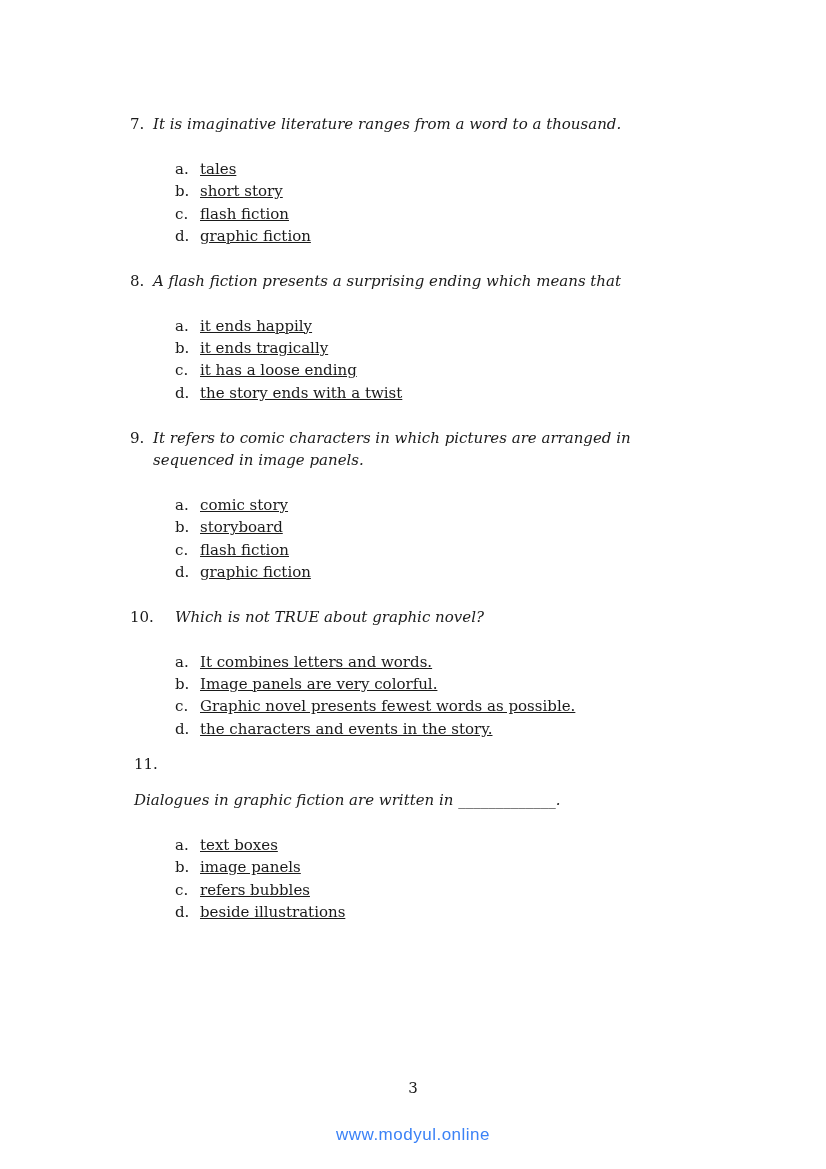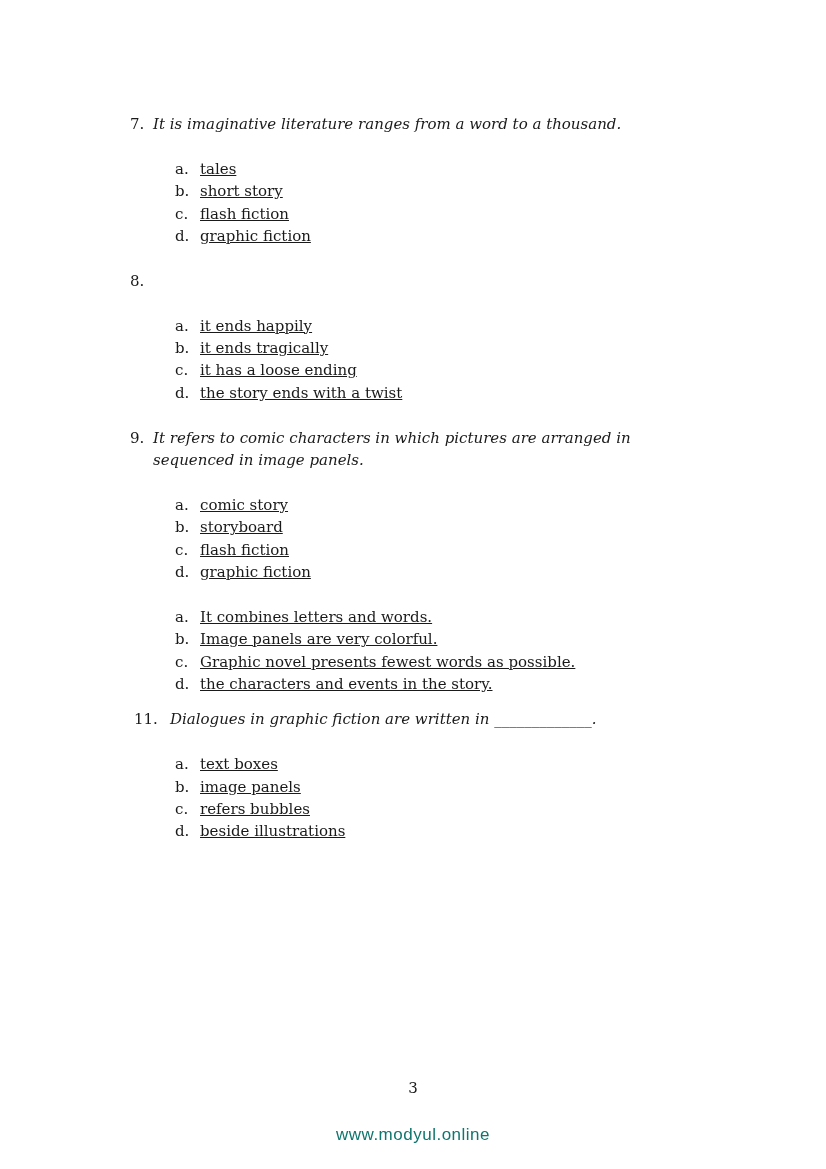--- a/index.html
+++ b/index.html
@@ -22,21 +22,21 @@
     top: 113px;
     width: 566px;
   }
   .question { margin-top: 22.4px; }
   .question:first-child { margin-top: 0; }
   .q-head { display: flex; align-items: flex-start; }
   .q-num { flex: 0 0 23px; }
   .q-text { flex: 1; font-style: italic; }
   .question.q10 .q-num { flex-basis: 45px; }
   .question.q11 { margin-top: 13px; }
-  .question.q11 .q-head { margin-left: 4px; }
+  .question.q11 .q-head { margin-left: 4px; flex-direction: column; }
   .question.q11 .q-num { flex-basis: 36px; }
   .options { margin-left: 45px; margin-top: 22.4px; }
   .option { display: flex; align-items: flex-start; }
   .opt-letter { flex: 0 0 25px; }
   .opt-text { flex: 1; text-decoration: underline; }
   .page-number {
     position: absolute;
     top: 1077px;
     left: 0;
     width: 100%;
@@ -44,21 +44,21 @@
   }
   .watermark {
     position: absolute;
     top: 1124px;
     left: 0;
     width: 100%;
     text-align: center;
     font-family: "Liberation Sans", sans-serif;
     font-size: 17px;
     letter-spacing: 0.5px;
-    color: #0f766e;
+    color: #3b82f6;
   }
 </style>
 </head>
 <body>
 
 <div class="page">
   <div class="content" id="questions-root">
       <div class="question q7">
     <div class="q-head">
       <span class="q-num">7.</span>
@@ -90,20 +90,21 @@
     <div class="opt-text">
               <div>graphic fiction</div>
             </div>
   </div>
         </div>
   </div>
       <div class="question q8">
     <div class="q-head">
       <span class="q-num">8.</span>
       <div class="q-text">
+            <div>A flash fiction presents a surprising ending which means that</div>
           </div>
     </div>
     <div class="options">
           <div class="option">
     <span class="opt-letter">a.</span>
     <div class="opt-text">
               <div>it ends happily</div>
             </div>
   </div>
           <div class="option">
@@ -155,20 +156,26 @@
   </div>
           <div class="option">
     <span class="opt-letter">d.</span>
     <div class="opt-text">
               <div>graphic fiction</div>
             </div>
   </div>
         </div>
   </div>
       <div class="question q10">
+    <div class="q-head">
+      <span class="q-num">10.</span>
+      <div class="q-text">
+            <div>Which is not TRUE about graphic novel?</div>
+          </div>
+    </div>
     <div class="options">
           <div class="option">
     <span class="opt-letter">a.</span>
     <div class="opt-text">
               <div>It combines letters and words.</div>
             </div>
   </div>
           <div class="option">
     <span class="opt-letter">b.</span>
     <div class="opt-text">

